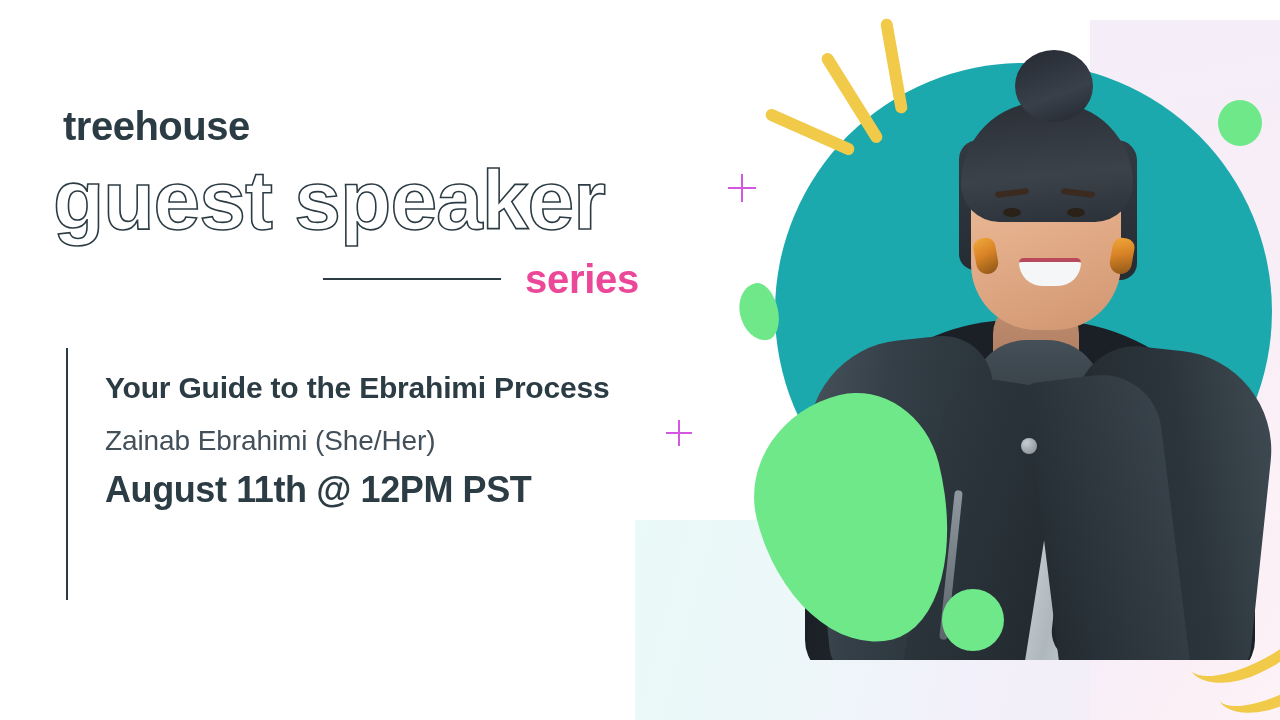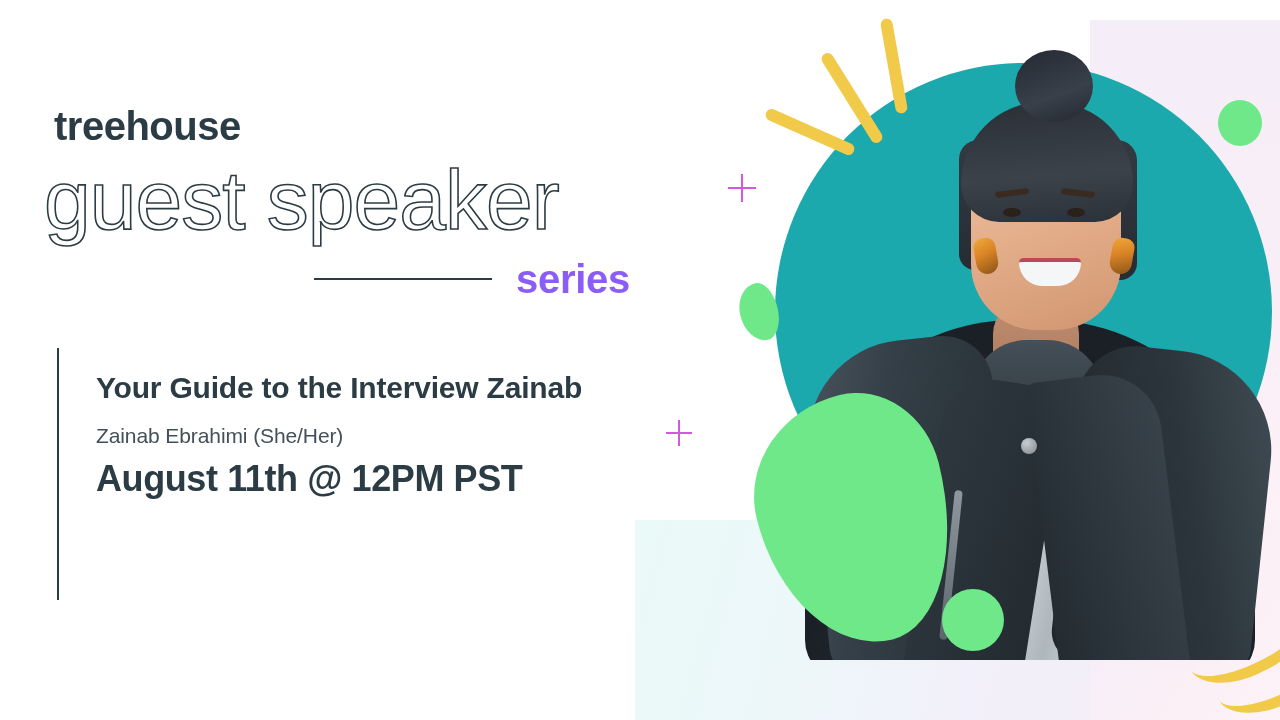--- a/index.html
+++ b/index.html
@@ -209,74 +209,74 @@
   
   .plus{position:absolute;}
   .plus span{position:absolute;background:#D457E0;}
   .plus .h{left:0;top:50%;width:100%;height:2px;margin-top:-1px;}
   .plus .v{top:0;left:50%;width:2px;height:100%;margin-left:-1px;}
   .plus-1{left:728px;top:174px;width:28px;height:28px;}
   .plus-2{left:666px;top:420px;width:26px;height:26px;}
 
   
   .content{
-    position:absolute;left:4px;top:0;width:680px;height:720px;
+    position:absolute;left:13px;top:0;width:680px;height:720px;
   }
   .brandmark{
     position:absolute;left:50px;top:106px;
     font-size:40px;font-weight:700;
     color:#2C3C44;
     letter-spacing:-0.5px;
     line-height:1;
   }
   .headline-outline{
     position:absolute;left:40px;top:158px;
-    font-size:84px;font-weight:400;
+    font-size:84px;font-weight:700;
     line-height:1;
     letter-spacing:-1px;
     color:transparent;
     -webkit-text-stroke:1.6px #2C3C44;
     text-stroke:1.6px #2C3C44;
     white-space:nowrap;
   }
   .series-row{
     position:absolute;left:310px;top:256px;
     width:315px;height:46px;
     display:flex;align-items:center;
   }
   .series-rule{
     flex:0 0 auto;
     width:178px;height:2px;
     background:#2C3C44;
   }
   .series-word{
     margin-left:24px;
     font-size:40px;font-weight:700;
-    color:#8b5cf6;
+    color:#ec4899;
     letter-spacing:-0.3px;
     line-height:1;
   }
 
   .vrule{
     position:absolute;left:53px;top:348px;
     width:2px;height:252px;
     background:#2C3C44;
   }
   .detail-block{
     position:absolute;left:92px;top:368px;width:560px;
   }
   .talk-title{
     font-size:30px;font-weight:700;
     color:#2C3C44;
     line-height:1.3;
     letter-spacing:-0.2px;
     margin:0;
   }
   .speaker-name,.speaker-role{
-    font-size:21px;font-weight:400;
+    font-size:28px;font-weight:400;
     color:#445059;
     line-height:1.45;
     margin:0;
     letter-spacing:-0.1px;
   }
   .speaker-name{margin-top:14px;}
   .datetime{
     font-size:36px;font-weight:700;
     color:#2C3C44;
     line-height:1.1;
@@ -350,20 +350,20 @@
     <div class="headline-outline">guest speaker</div>
 
     <div class="series-row">
       <div class="series-rule"></div>
       <div class="series-word">series</div>
     </div>
 
     <div class="vrule"></div>
 
     <div class="detail-block">
-      <p class="talk-title">Your Guide to the Interview Zainab</p>
+      <p class="talk-title">Your Guide to the Ebrahimi Process</p>
       <p class="speaker-name">Zainab Ebrahimi (She/Her)</p>
       <p class="datetime">August 11th @ 12PM PST</p>
     </div>
 
   </div>
 
 </div>
 
 </body></html>

